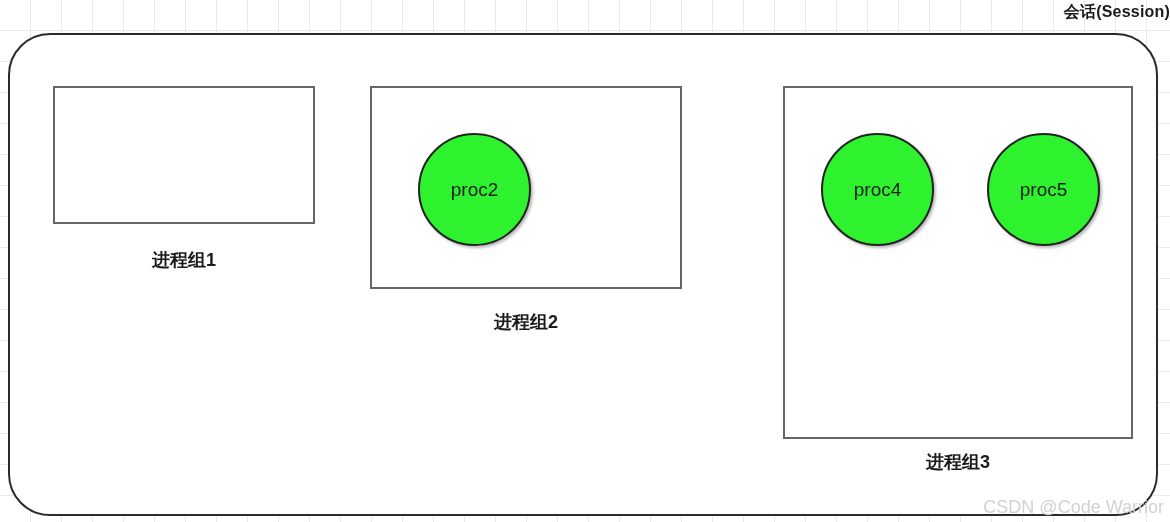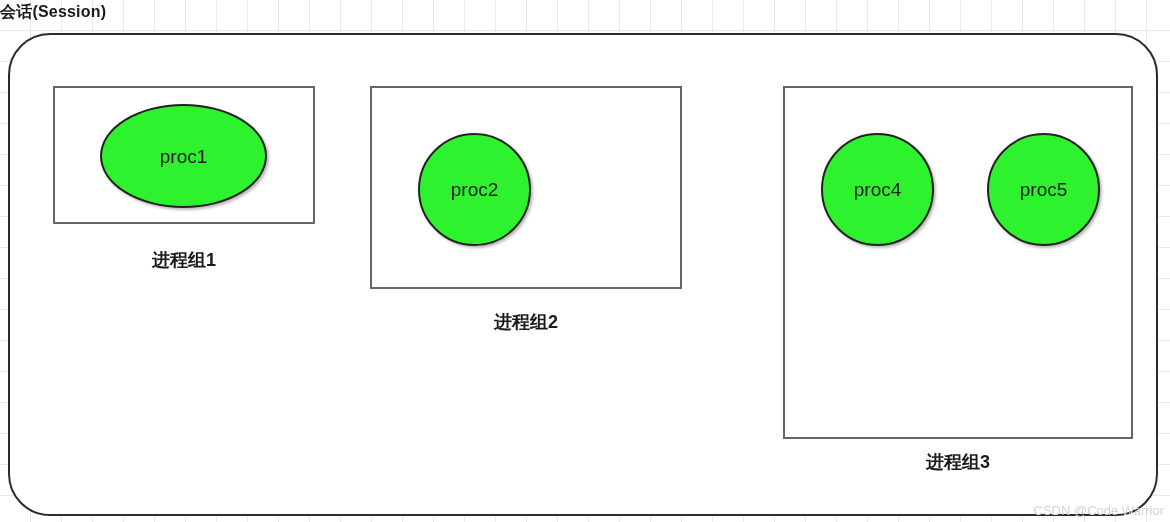--- a/index.html
+++ b/index.html
@@ -37,21 +37,21 @@
     background: #ffffff;
     border: 2px solid #2b2b2b;
     border-radius: 42px;
   }
 
   .session-title {
     position: absolute;
     left: 0;
     top: 2px;
     width: 1170px;
-    text-align: left;
+    text-align: right;
     font-size: 16px;
     font-weight: bold;
     color: #1a1a1a;
     letter-spacing: 0.2px;
     white-space: nowrap;
   }
 
   
   .group-box {
     position: absolute;
@@ -102,39 +102,36 @@
   #group-3-label { left: 783px; top: 450px; width: 350px; }
   #proc-4        { left: 821px; top: 133px; width: 113px; height: 113px; }
   #proc-5        { left: 987px; top: 133px; width: 113px; height: 113px; }
   #proc-6        { left: 821px; top: 285px; width: 113px; height: 113px; }
 
   
   .watermark {
     position: absolute;
     right: 6px;
     bottom: 4px;
-    font-size: 13px;
+    font-size: 18px;
     color: #d2d2d2;
     white-space: nowrap;
     pointer-events: none;
   }
 </style>
 </head>
 <body>
 
 <div id="canvas">
 
   <div class="session-title">会话(Session)</div>
 
   <div class="session-box"></div>
 
   <div class="group-box" id="group-1"></div>
-  <div class="proc" id="proc-1">
-    <span class="proc-label">proc1</span>
-  </div>
   <div class="group-label" id="group-1-label">进程组1</div>
 
   <div class="group-box" id="group-2"></div>
   <div class="proc" id="proc-2">
     <span class="proc-label">proc2</span>
   </div>
   <div class="group-label" id="group-2-label">进程组2</div>
 
   <div class="group-box" id="group-3"></div>
   <div class="proc" id="proc-4">

